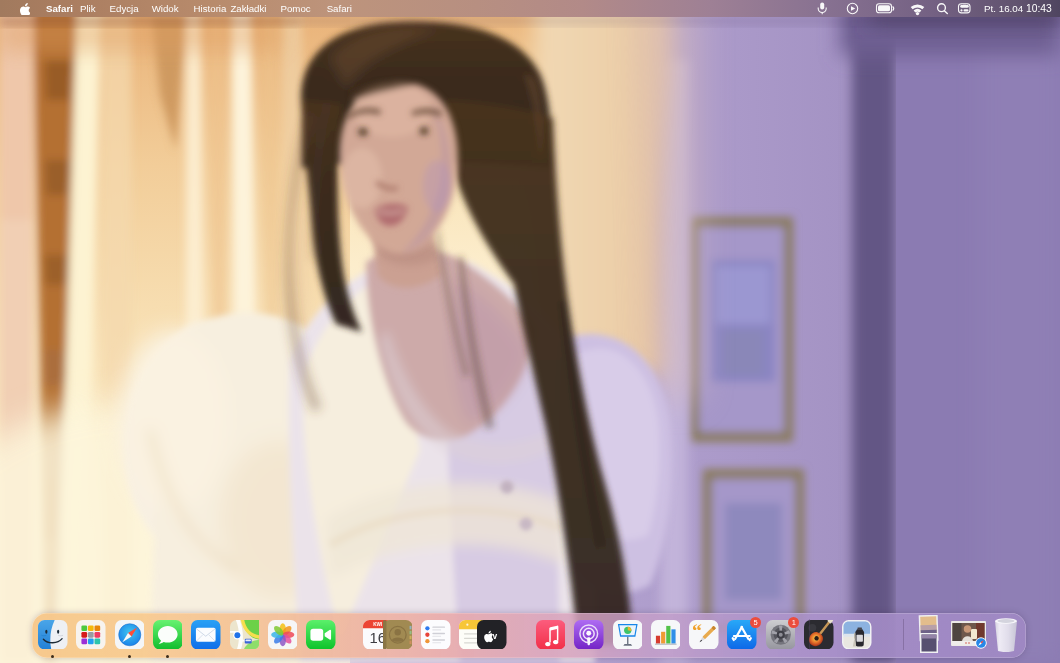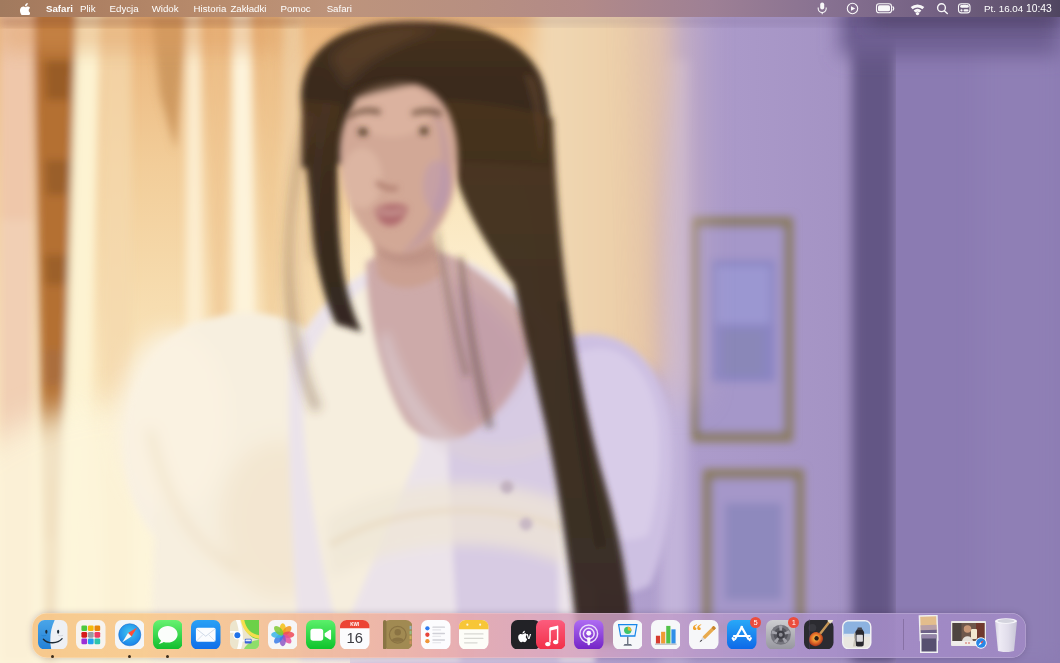--- a/index.html
+++ b/index.html
@@ -372,21 +372,21 @@
               <stop offset="0" stop-color="#5bf06b"></stop>
               <stop offset="1" stop-color="#0cc32a"></stop>
             </linearGradient>
           </defs>
 <rect width="60" height="60" rx="13.5" ry="13.5" fill="url(#ftg)"></rect>
 <rect x="9" y="18" width="26" height="24" rx="5.5" fill="#fff"></rect>
 <path d="M38,27 L48,20.5 C49.5,19.5 51,20.2 51,22 L51,38 C51,39.8 49.5,40.5 48,39.5 L38,33 Z" fill="#fff"></path>
         </svg>
       </div>
 
-<div class="ic" style="left:340px;">
+<div class="ic" style="left:363px;">
         <svg width="29.5" height="29.5" viewBox="0 0 60 60">
           <rect width="60" height="60" rx="13.5" ry="13.5" fill="#fbfbfd"></rect>
 <path d="M0,13.5 C0,6 6,0 13.5,0 L46.5,0 C54,0 60,6 60,13.5 L60,17 L0,17 Z" fill="#ec4434"></path>
 <text x="30" y="12.5" font-family="Liberation Sans" font-size="9.5" font-weight="bold" fill="#fff" text-anchor="middle">KWI</text>
 <text x="30" y="47" font-family="Liberation Sans" font-size="30" fill="#3c3c42" text-anchor="middle">16</text>
         </svg>
       </div>
 
 <div class="ic" style="left:382.7px;">
         <svg width="29.5" height="29.5" viewBox="0 0 60 60">
@@ -422,21 +422,21 @@
           <rect width="60" height="60" rx="13.5" ry="13.5" fill="#fdfdf8"></rect>
 <path d="M0,13.5 C0,6 6,0 13.5,0 L46.5,0 C54,0 60,6 60,13.5 L60,19 L0,19 Z" fill="#f7c637"></path>
 <circle cx="17" cy="9.5" r="2.2" fill="#fdf6e0"></circle>
 <circle cx="43" cy="9.5" r="2.2" fill="#fdf6e0"></circle>
 <rect x="10" y="27" width="40" height="2.6" rx="1.3" fill="#d8d8d2"></rect>
 <rect x="10" y="36" width="40" height="2.6" rx="1.3" fill="#d8d8d2"></rect>
 <rect x="10" y="45" width="28" height="2.6" rx="1.3" fill="#d8d8d2"></rect>
         </svg>
       </div>
 
-<div class="ic" style="left:511px;text-align:right;">
+<div class="ic" style="left:477px;text-align:right;">
         <svg width="29.5" height="29.5" viewBox="0 0 60 60">
           <rect width="60" height="60" rx="13.5" ry="13.5" fill="#222226"></rect>
 <g transform="translate(11,17) scale(0.52)">
             <path d="M30.7,16.9c1.6-2,2.7-4.7,2.4-7.4c-2.3,0.1-5.1,1.6-6.8,3.5c-1.5,1.7-2.8,4.5-2.5,7.1C26.4,20.3,29,18.9,30.7,16.9z M33,21.5c-3.6-0.2-6.6,2-8.3,2s-4.3-1.9-7.1-1.9c-3.7,0.1-7.1,2.1-9,5.4c-3.8,6.6-1,16.4,2.8,21.8c1.8,2.6,4,5.6,6.8,5.5c2.7-0.1,3.8-1.8,7.1-1.8s4.2,1.8,7.1,1.7c2.9-0.1,4.8-2.7,6.6-5.3c2.1-3,2.9-6,3-6.1c-0.1-0.1-5.8-2.2-5.8-8.8c-0.1-5.5,4.5-8.1,4.7-8.3C38.3,22.1,34.4,21.6,33,21.5z" fill="#fff"></path>
           </g>
           <text x="26" y="38" font-family="Liberation Sans" font-size="17" font-weight="bold" fill="#fff">tv</text>
         </svg>
       </div>
 
 <div class="ic" style="left:535.9px;">

